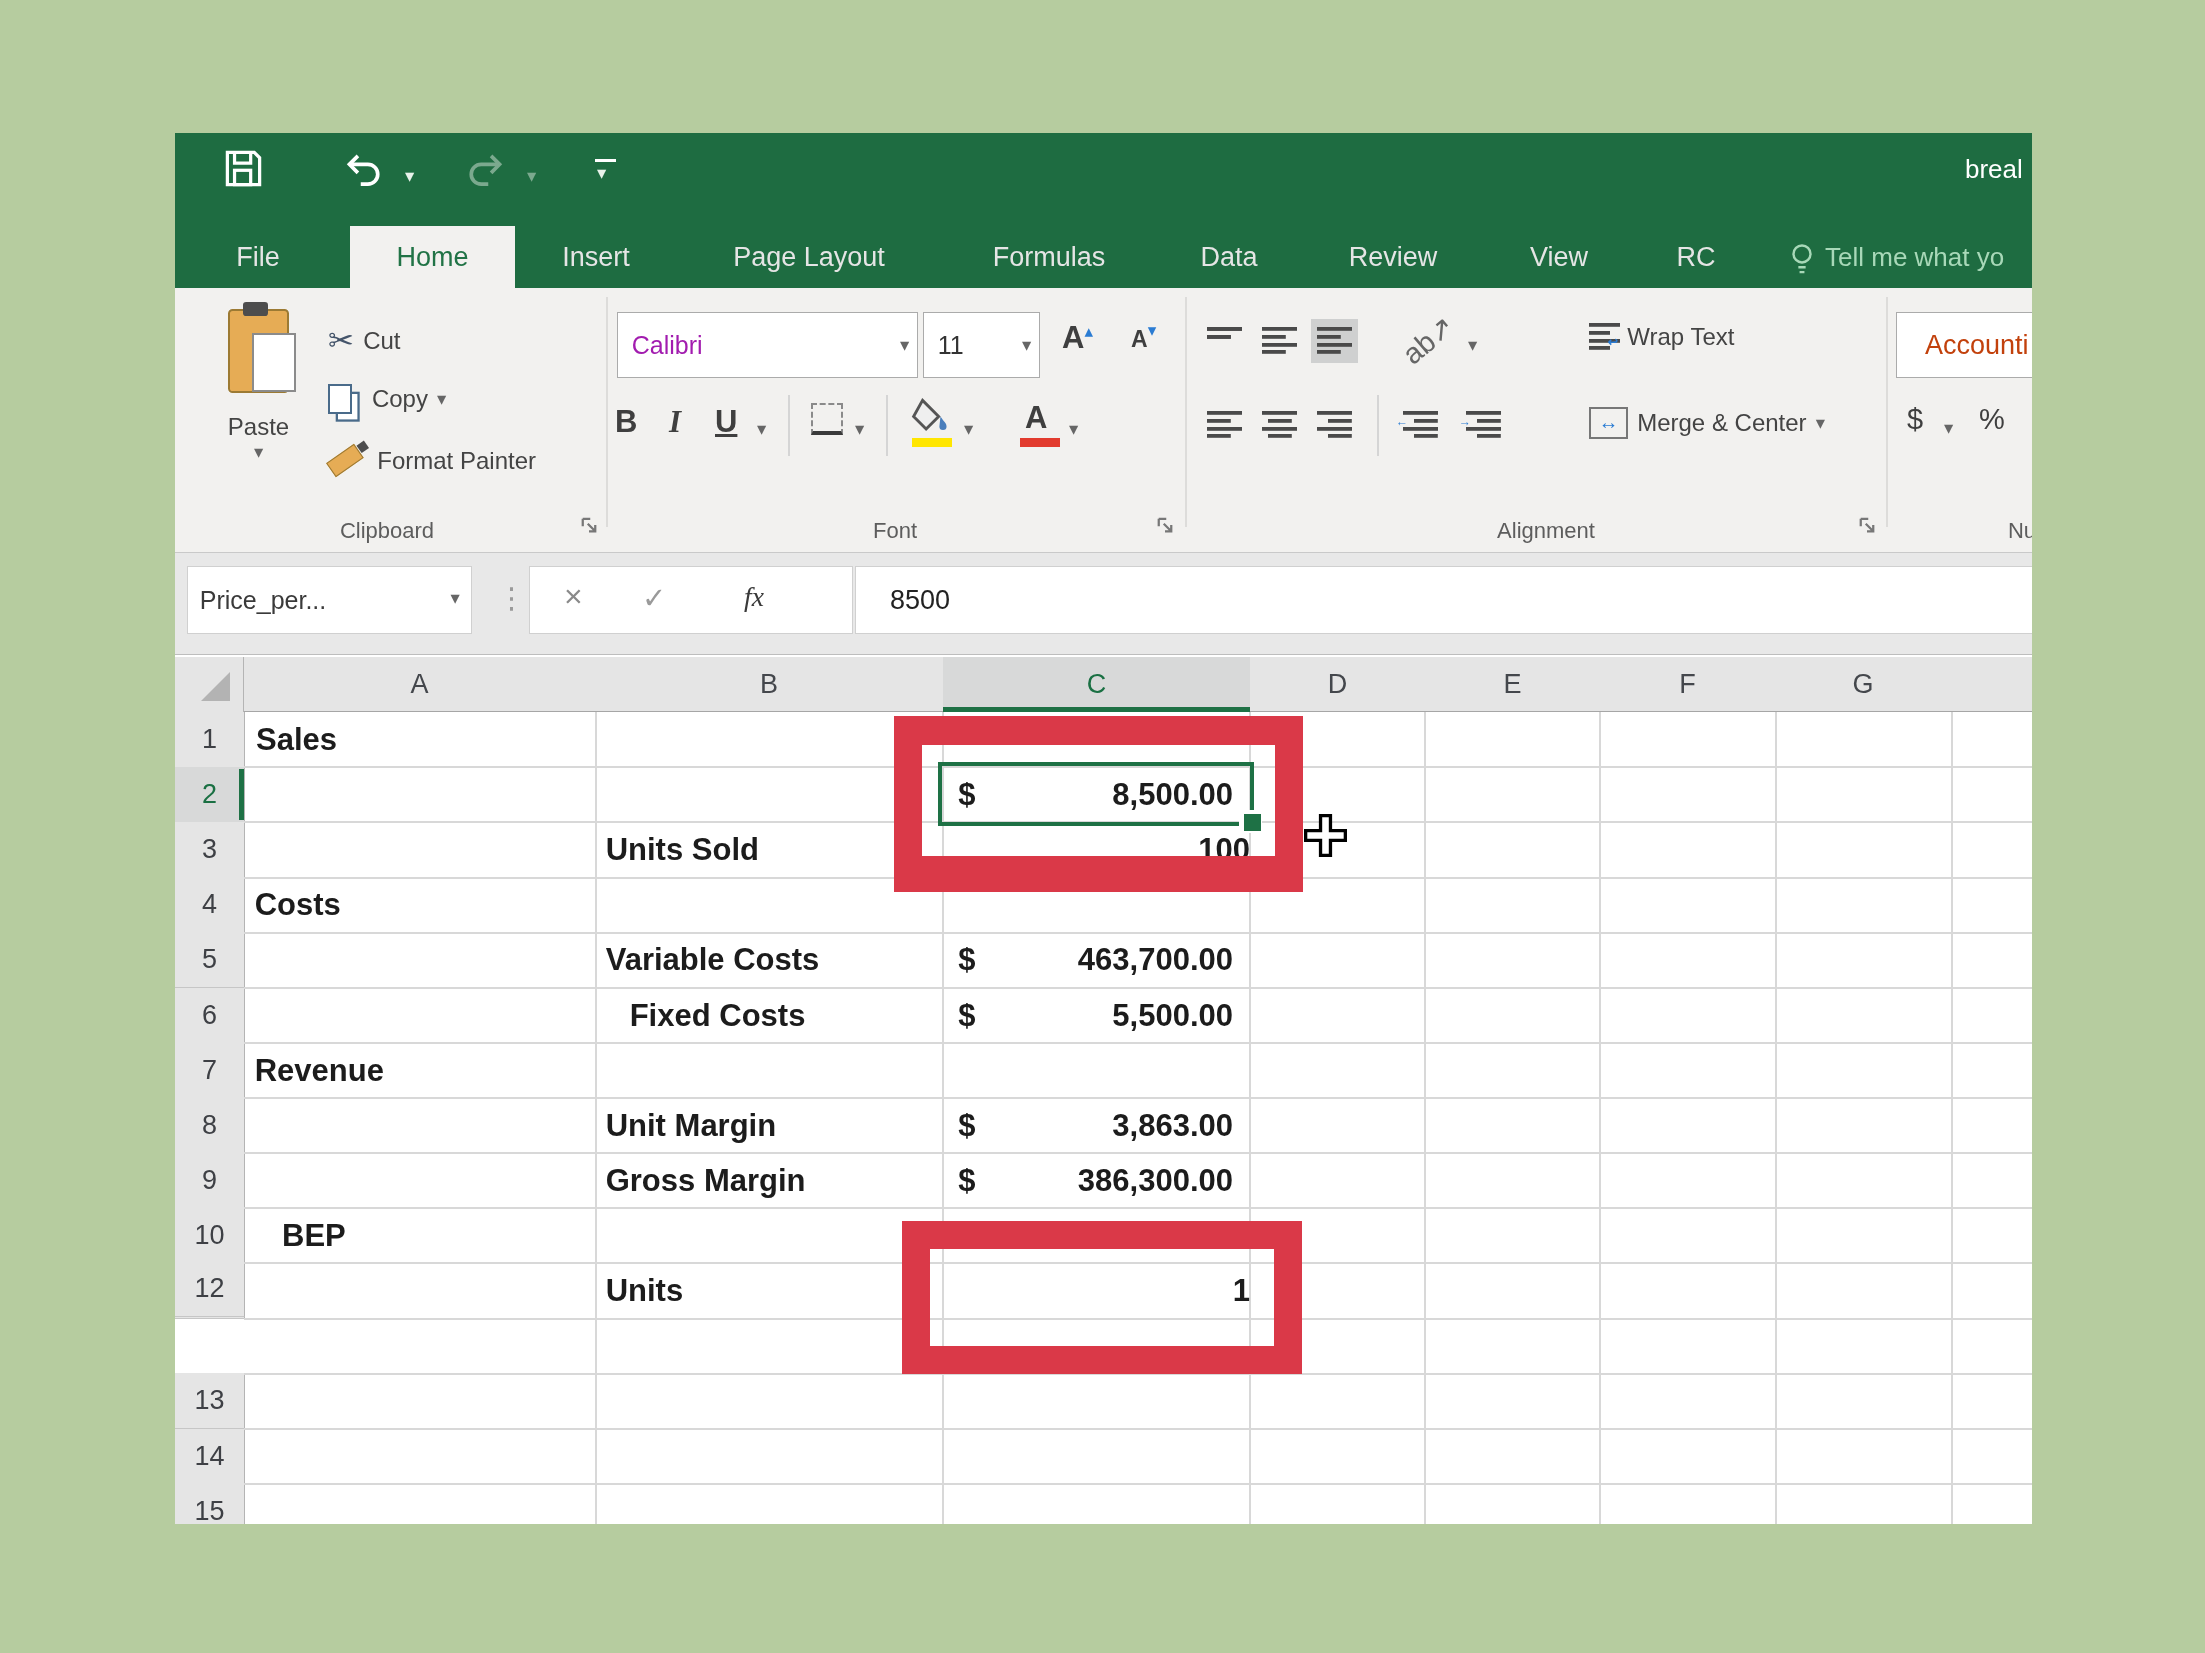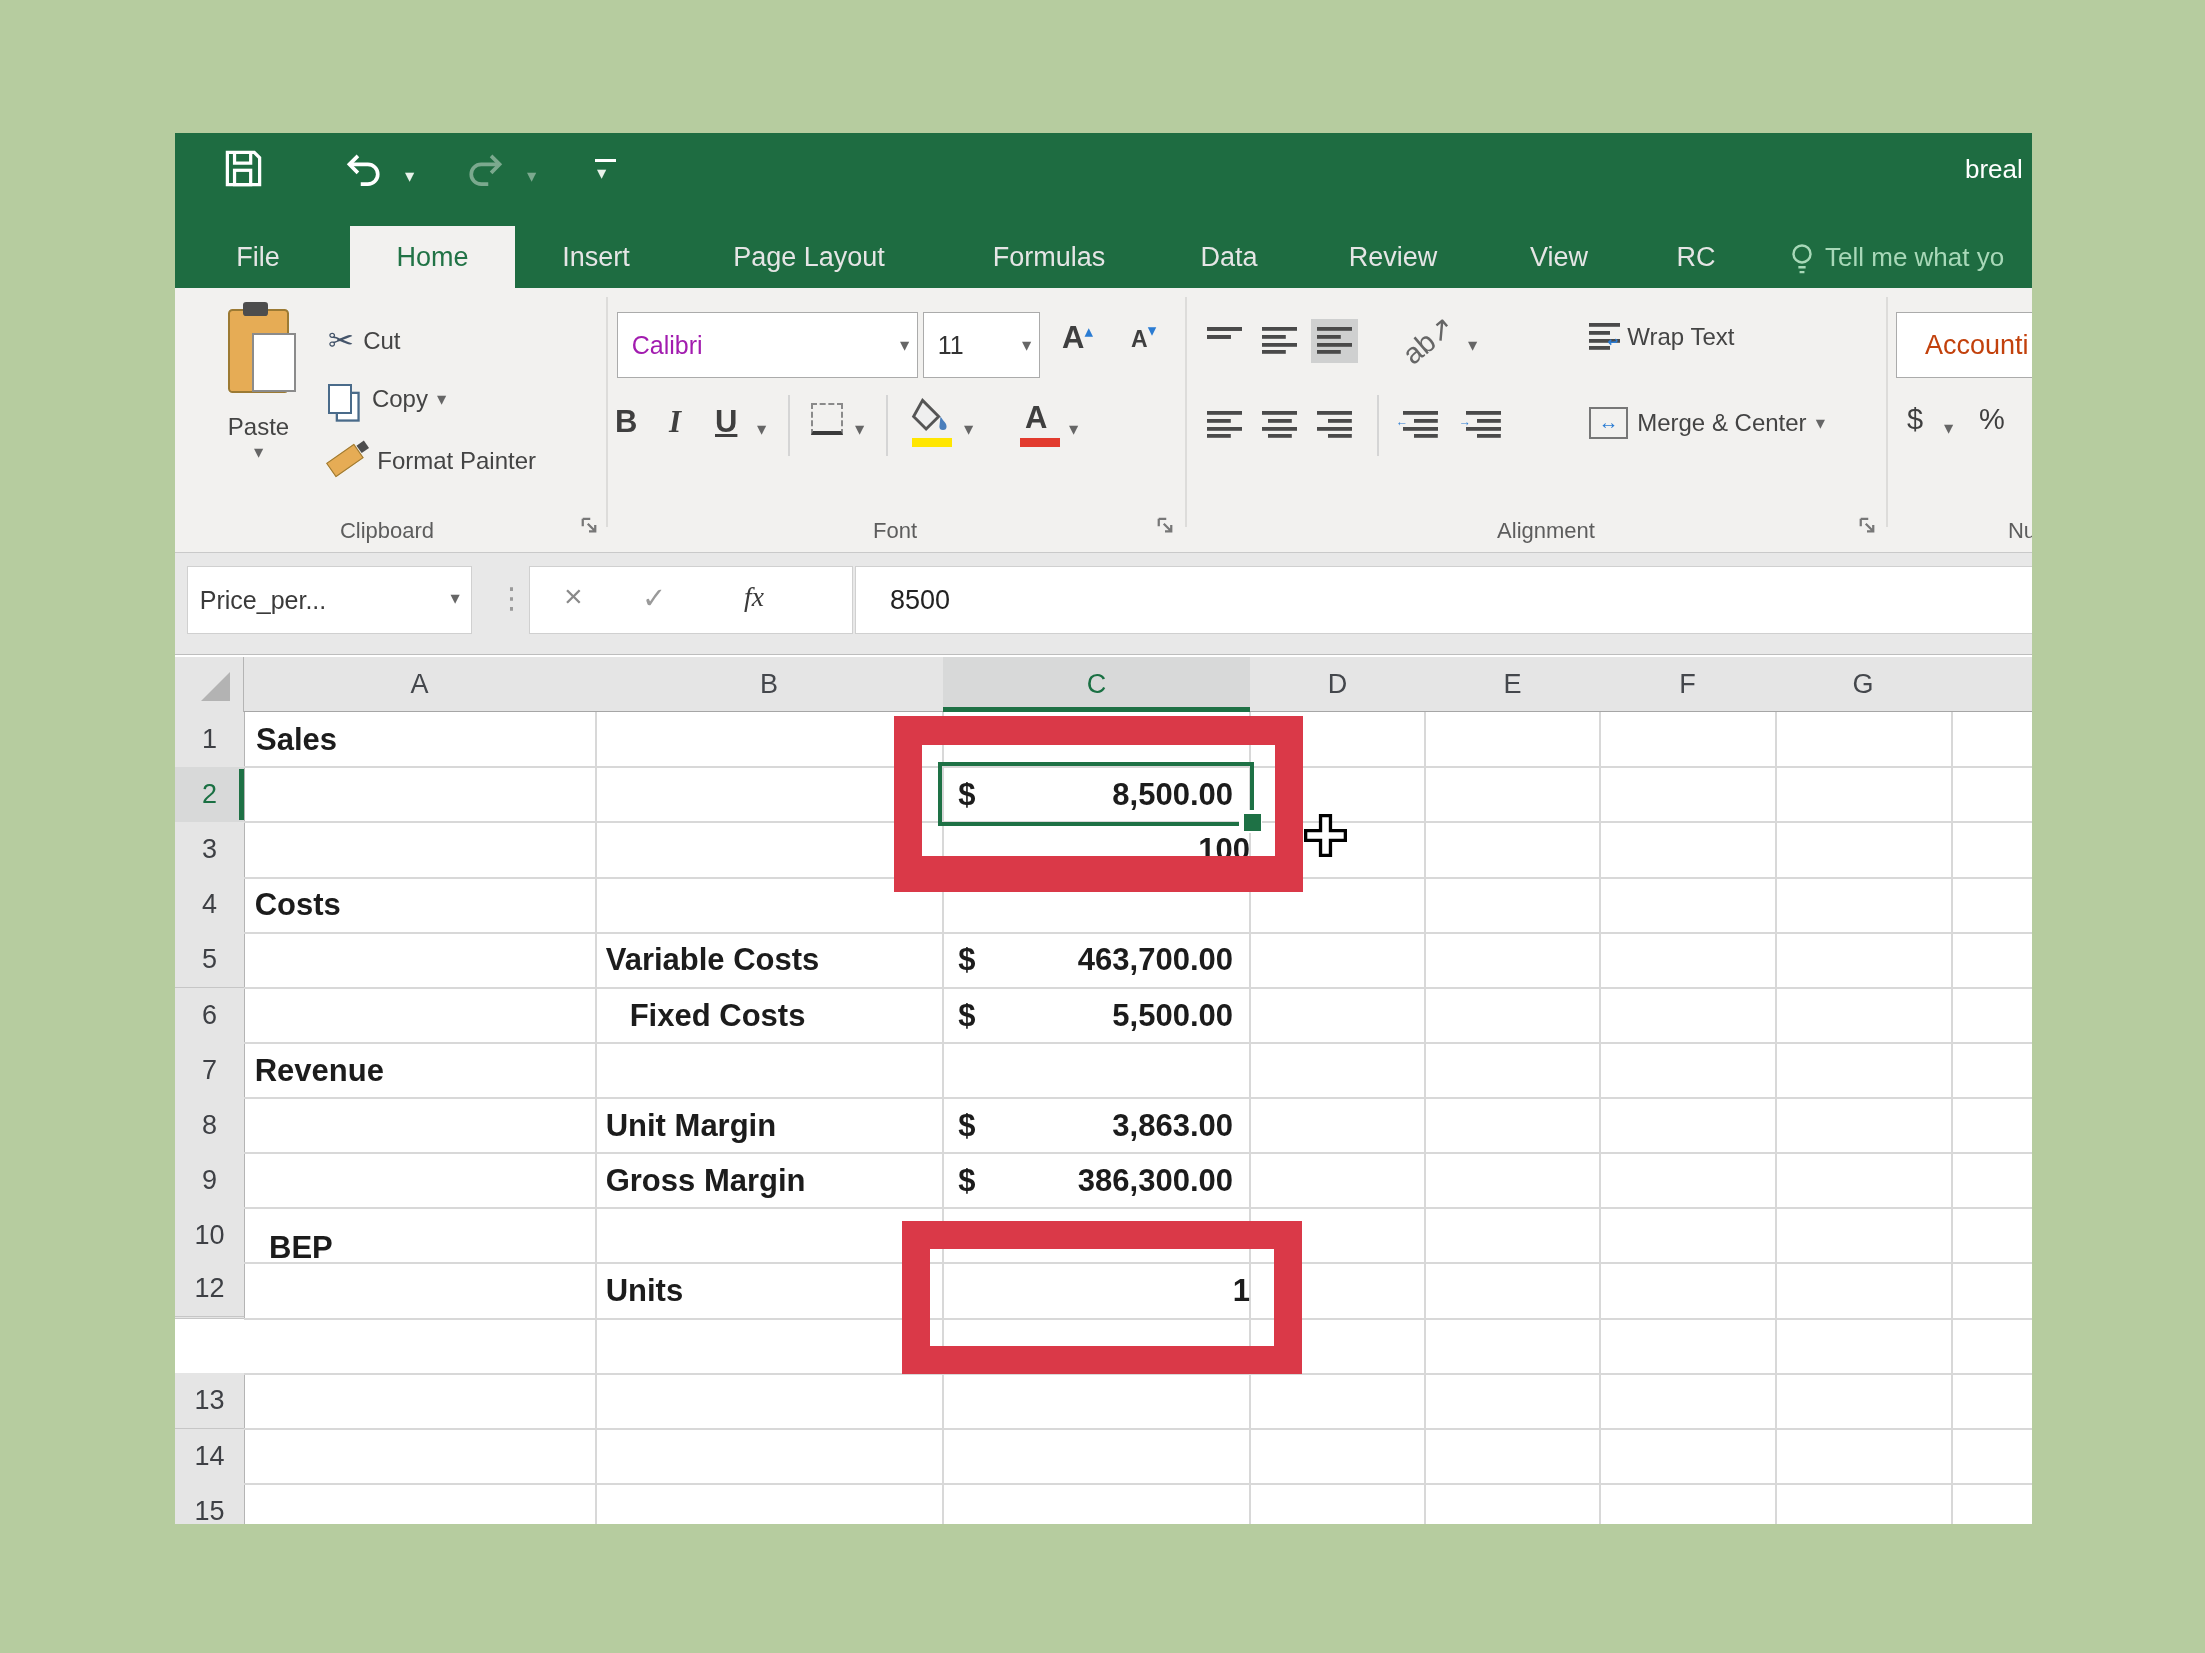--- a/index.html
+++ b/index.html
@@ -326,20 +326,21 @@
       <div class="gl-h" style="left:69px;top:1129px;width:1788px"></div>
       <div class="gl-h" style="left:69px;top:1185px;width:1788px"></div>
       <div class="gl-h" style="left:69px;top:1240px;width:1788px"></div>
       <div class="gl-h" style="left:69px;top:1295px;width:1788px"></div>
       <div class="gl-h" style="left:69px;top:1350px;width:1788px"></div>
       <div class="cell" style="left: 69px; top: 579px; width: 351px; padding-left: 12px;">Sales</div>
       <div class="cell" style="left:768px;top:634px;width:307px">
         <span class="cur">$</span>
         <span class="val">8,500.00</span>
       </div>
+      <div class="cell" style="left: 420px; top: 689px; width: 348px; padding-left: 10.7px;">Units Sold</div>
       <div class="cell" style="left: 768px; top: 689px; width: 307px; text-align: right; padding-right: 17px;">100</div>
       <div class="cell" style="left: 69px; top: 744px; width: 351px; padding-left: 10.7px;">Costs</div>
       <div class="cell" style="left: 420px; top: 799px; width: 348px; padding-left: 10.7px;">Variable Costs</div>
       <div class="cell" style="left:768px;top:799px;width:307px">
         <span class="cur">$</span>
         <span class="val">463,700.00</span>
       </div>
       <div class="cell" style="left: 420px; top: 855px; width: 348px; padding-left: 10.7px; margin-left: 24px;">Fixed Costs</div>
       <div class="cell" style="left:768px;top:855px;width:307px">
         <span class="cur">$</span>
@@ -349,18 +350,18 @@
       <div class="cell" style="left: 420px; top: 965px; width: 348px; padding-left: 10.7px;">Unit Margin</div>
       <div class="cell" style="left:768px;top:965px;width:307px">
         <span class="cur">$</span>
         <span class="val">3,863.00</span>
       </div>
       <div class="cell" style="left: 420px; top: 1020px; width: 348px; padding-left: 10.7px;">Gross Margin</div>
       <div class="cell" style="left:768px;top:1020px;width:307px">
         <span class="cur">$</span>
         <span class="val">386,300.00</span>
       </div>
-      <div class="cell" style="left: 69px; top: 1075px; width: 351px; padding-left: 25px; margin-top: 12px;">BEP</div>
+      <div class="cell" style="left: 82px; top: 1075px; width: 351px; padding-left: 25px;">BEP</div>
       <div class="cell" style="left: 420px; top: 1130px; width: 348px; padding-left: 10.7px;">Units</div>
       <div class="cell" style="left: 768px; top: 1130px; width: 307px; text-align: right; padding-right: 17px;">1</div>
     </div>
 </div>
 
 
 </body></html>

